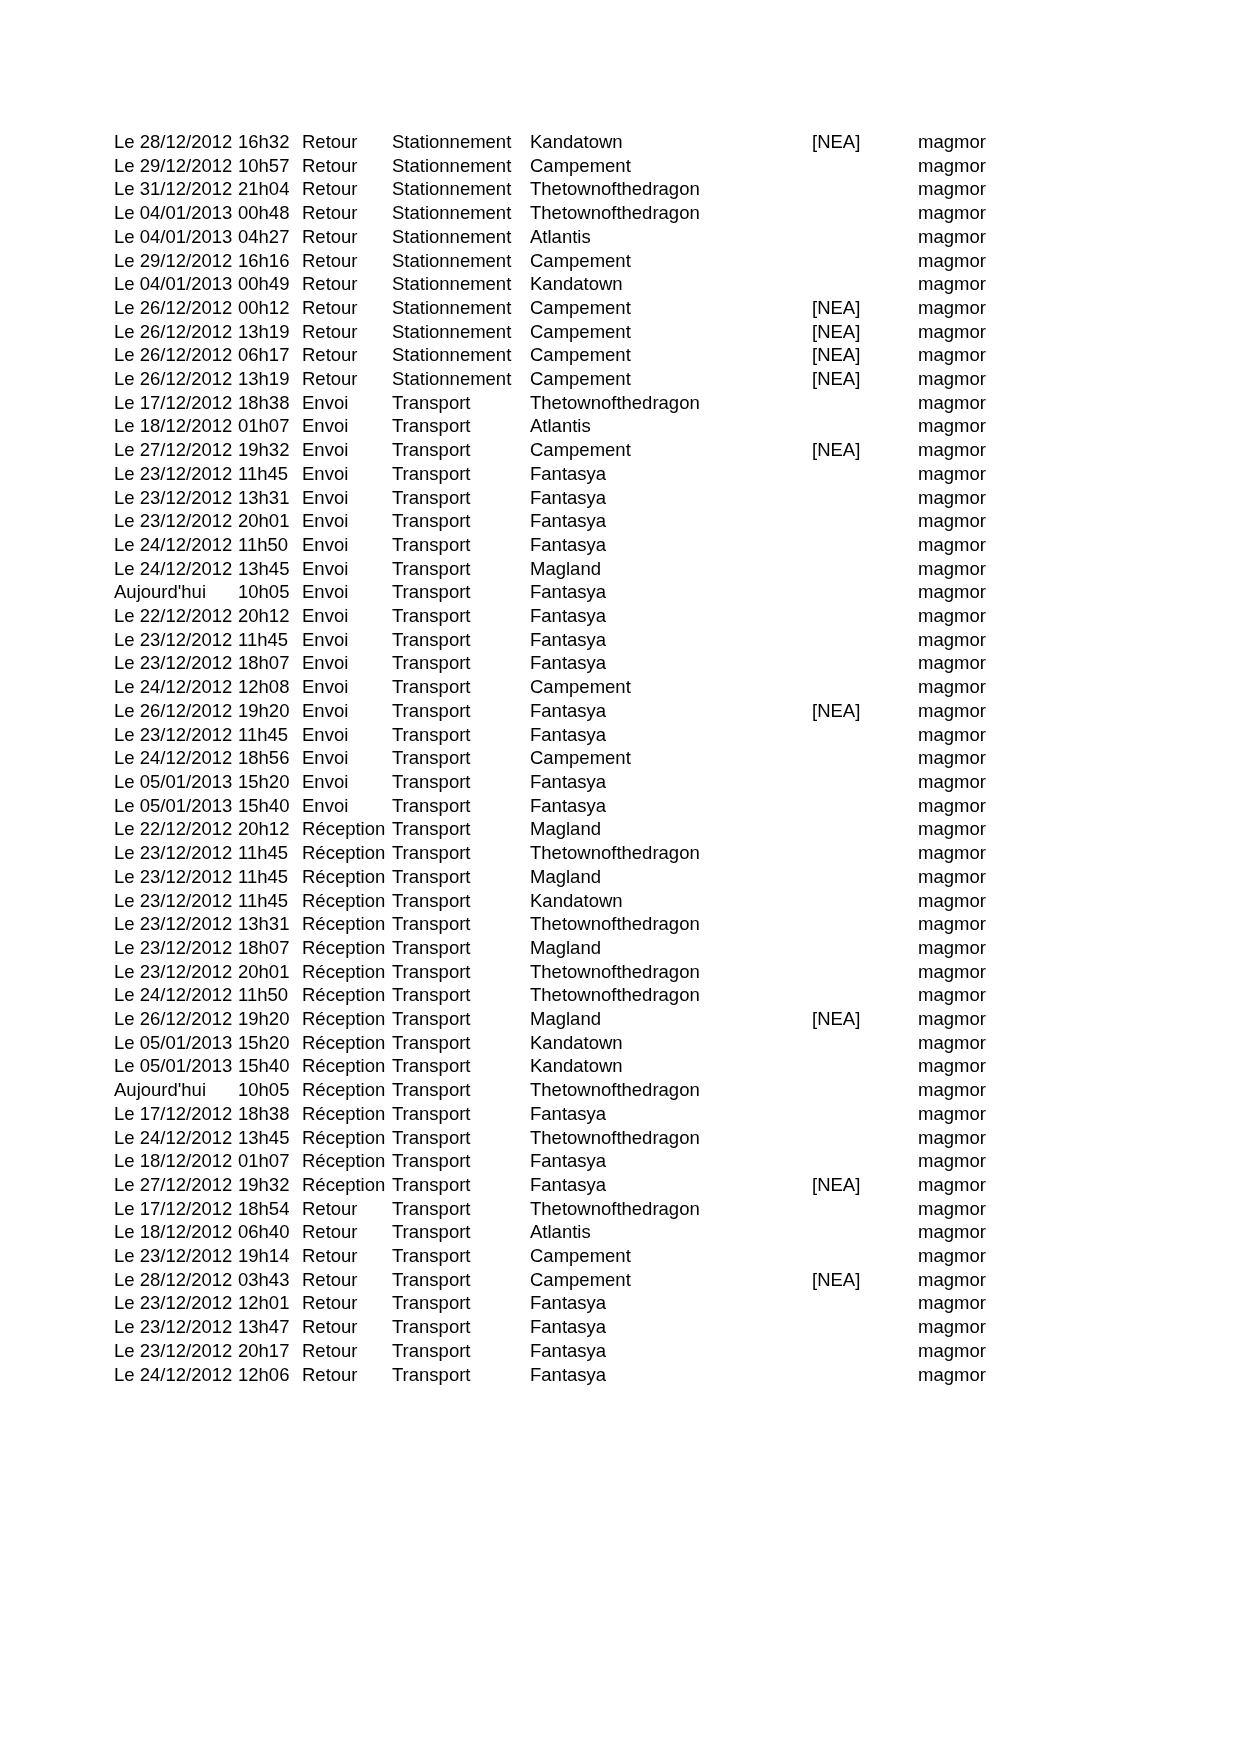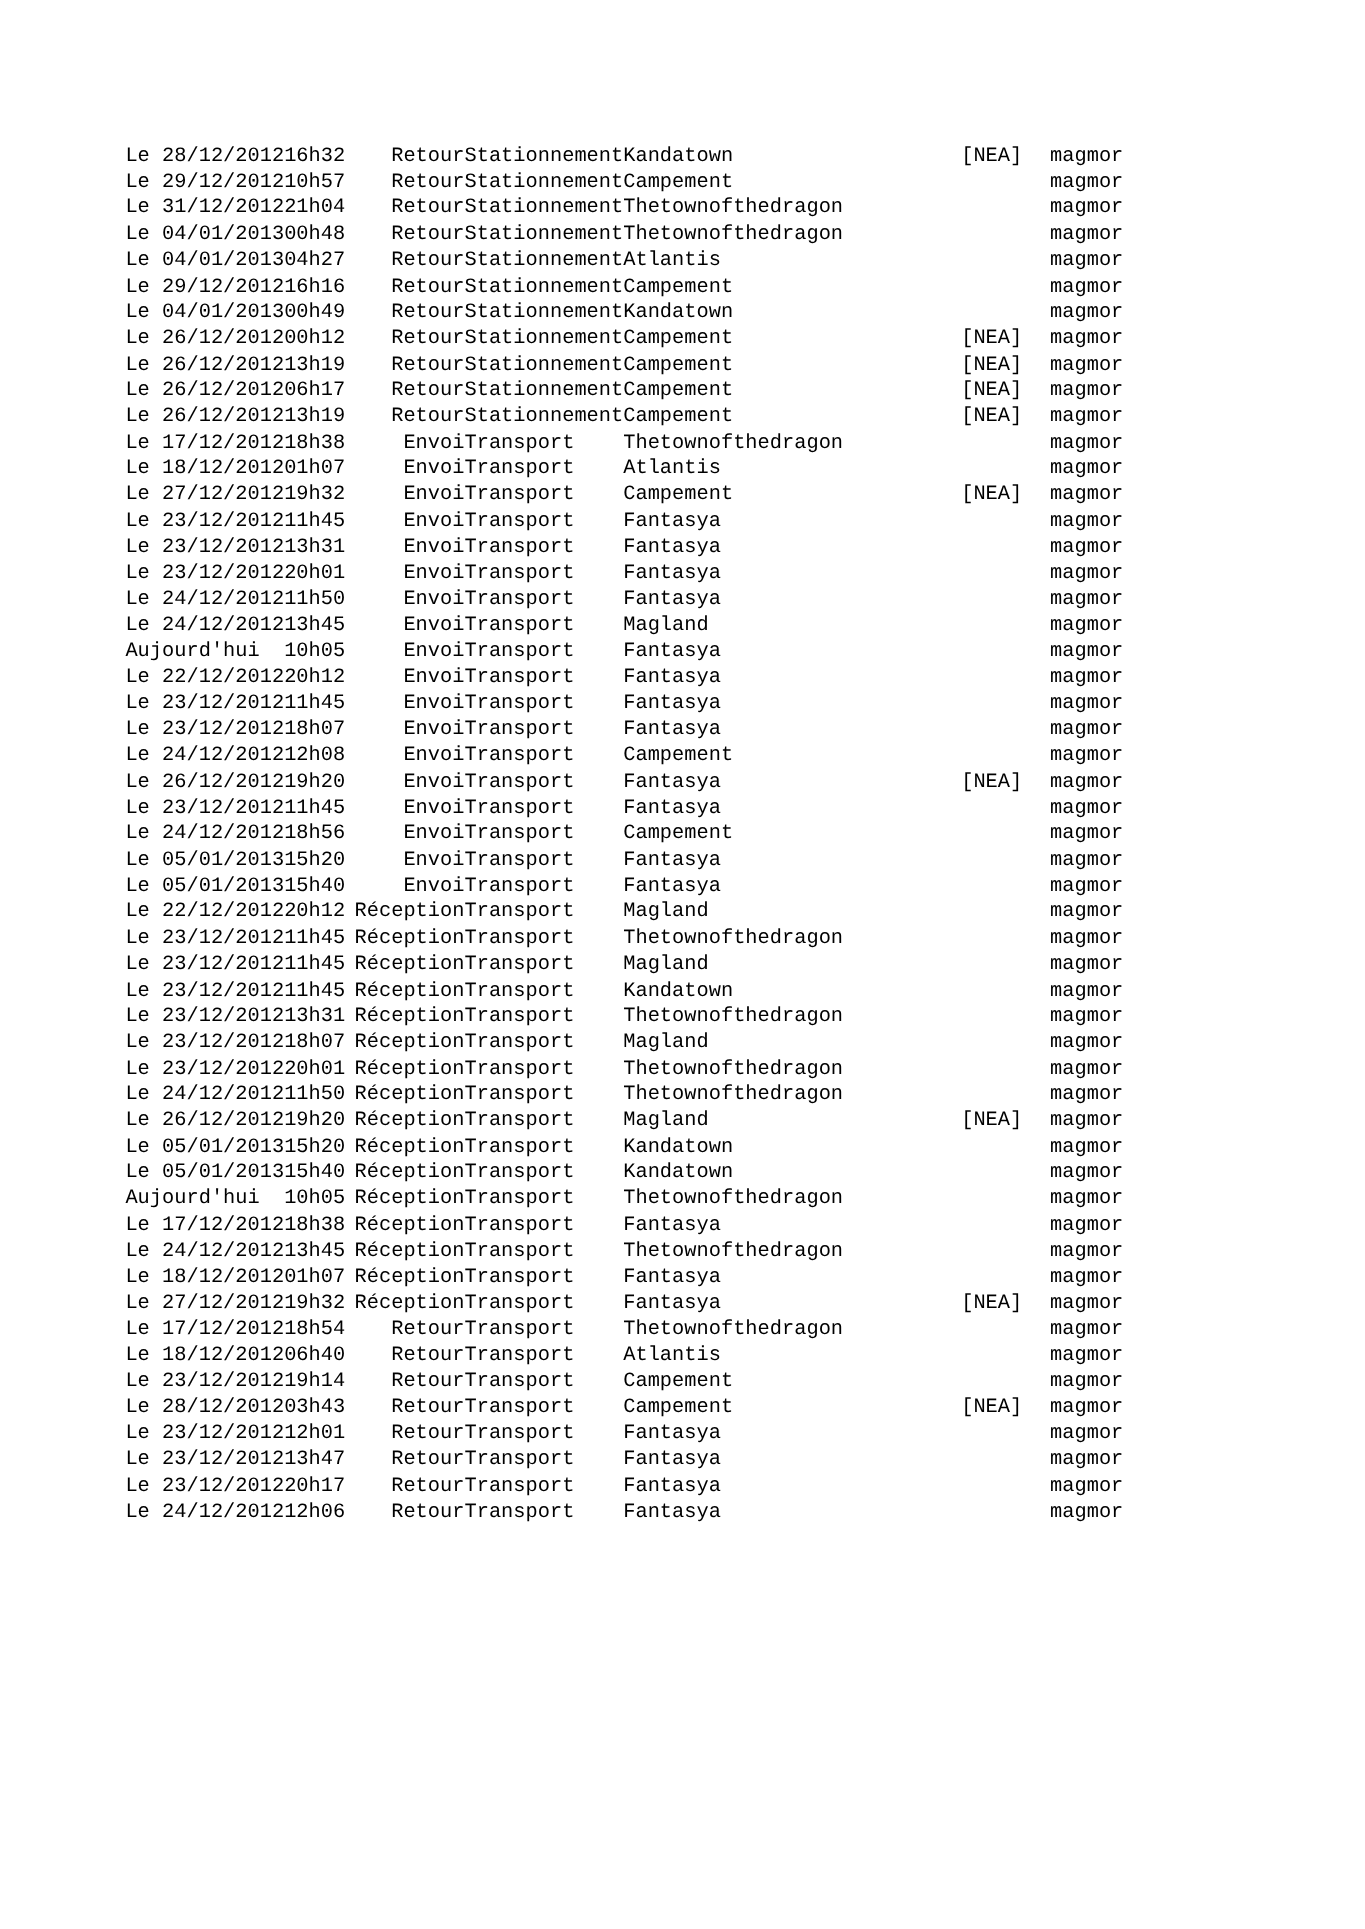--- a/index.html
+++ b/index.html
@@ -13,21 +13,20 @@
     font-family: "Liberation Sans", sans-serif;
     color: #000000;
     -webkit-font-smoothing: antialiased;
   }
   .page {
     position: relative;
     width: 1122px;
     height: 1754px;
     background: #ffffff;
     overflow: hidden;
-    font-family: Liberation Mono, monospace;
   }
   .log-table {
     position: absolute;
     left: 114px;
     top: 130px;
     border-collapse: collapse;
     font-size: 18.5px;
     line-height: 23.7px;
     white-space: nowrap;
   }
@@ -36,24 +35,24 @@
     margin: 0;
     height: 23.7px;
     vertical-align: baseline;
     font-size: 18.5px;
     line-height: 23.7px;
     color: #000000;
   }
   
   .c-date   { width: 124px; }
   .c-time   { width: 64px;  }
-  .c-type   { width: 90px; text-align: right;  }
+  .c-type   { width: 90px;  }
   .c-cat    { width: 138px; }
   .c-loc    { width: 282px; }
-  .c-flag   { width: 106px; text-align: center; }
+  .c-flag   { width: 106px; }
   .c-user   { width: 100px; }
 </style>
 </head>
 <body>
 
 <div class="page">
   <table class="log-table">
     <tbody>
         <tr>
           <td class="c-date">Le 28/12/2012</td>

